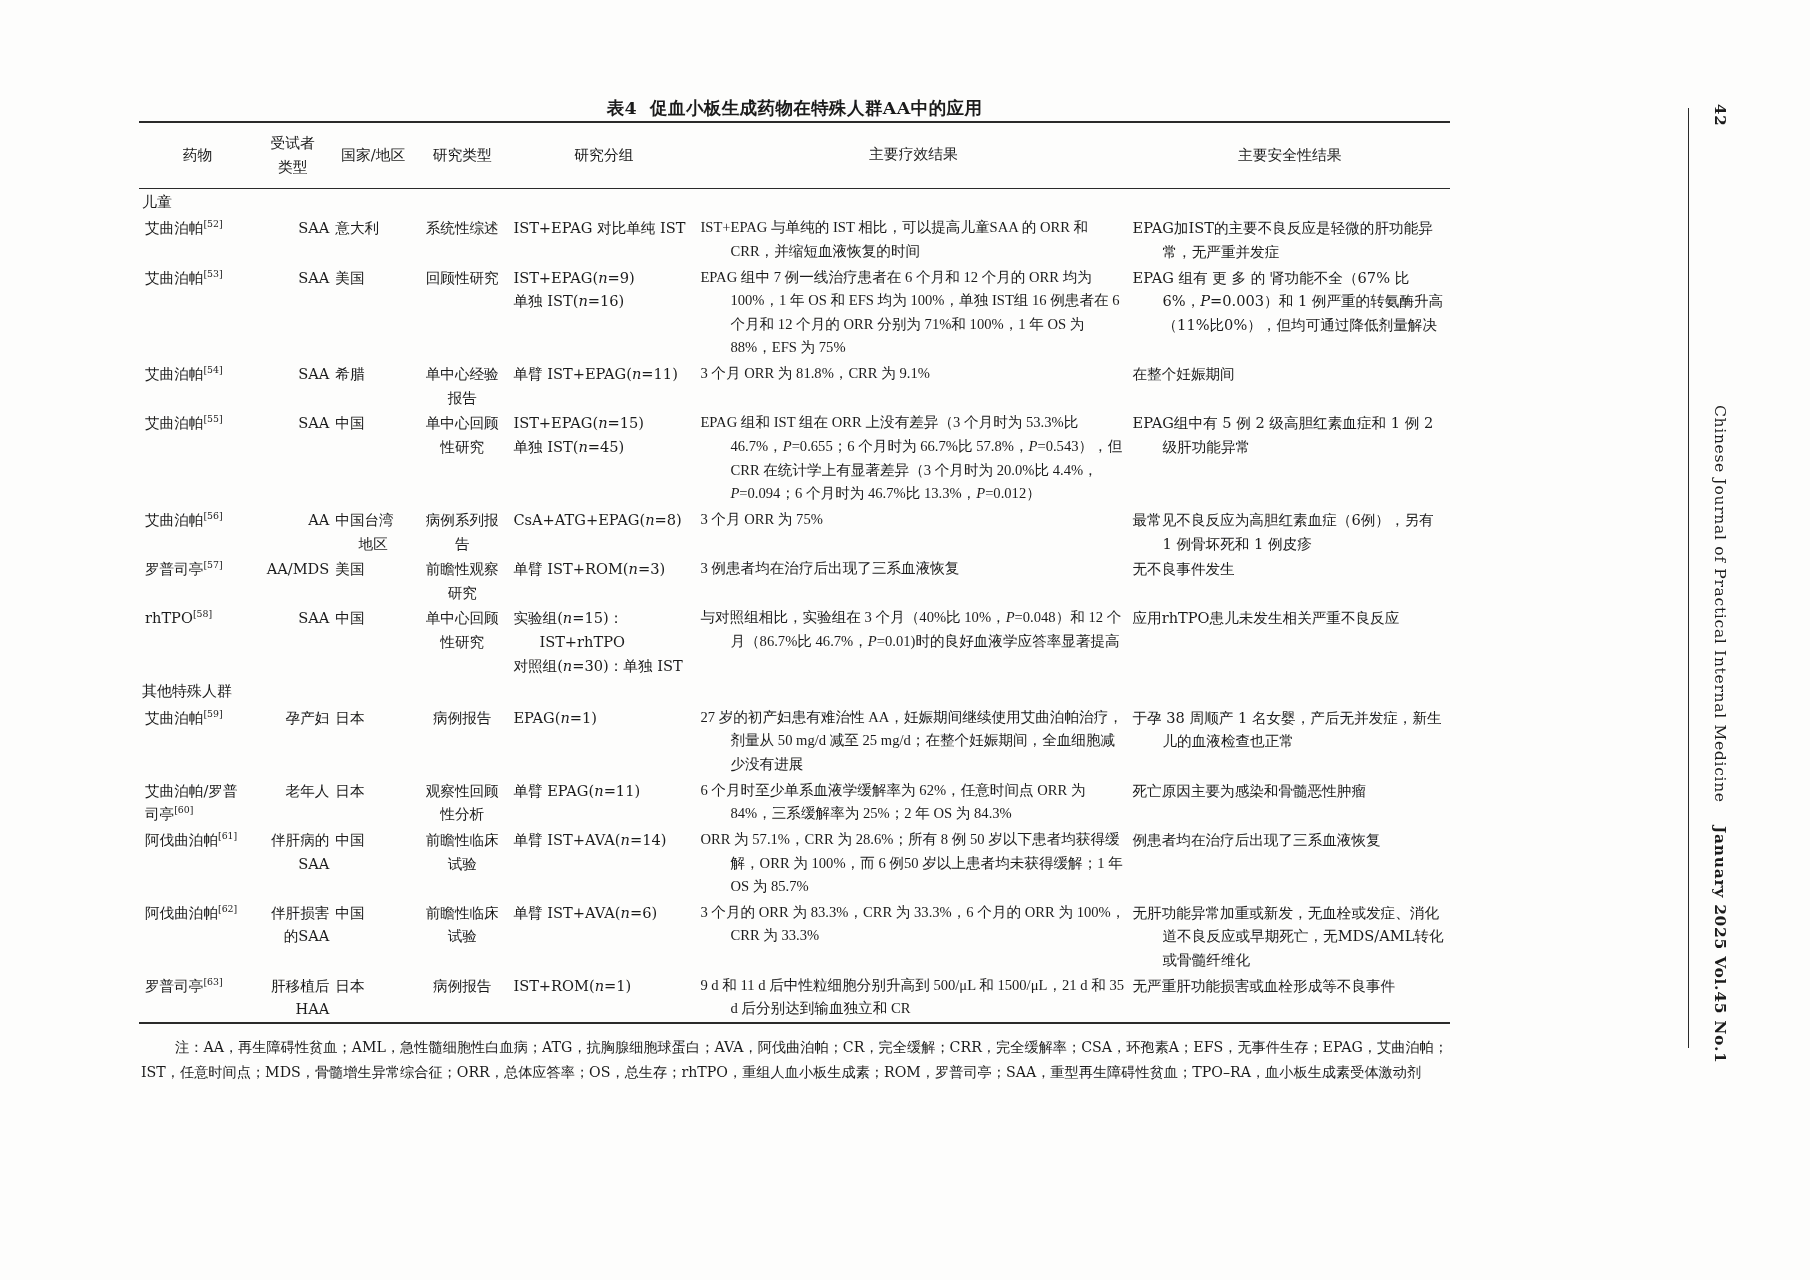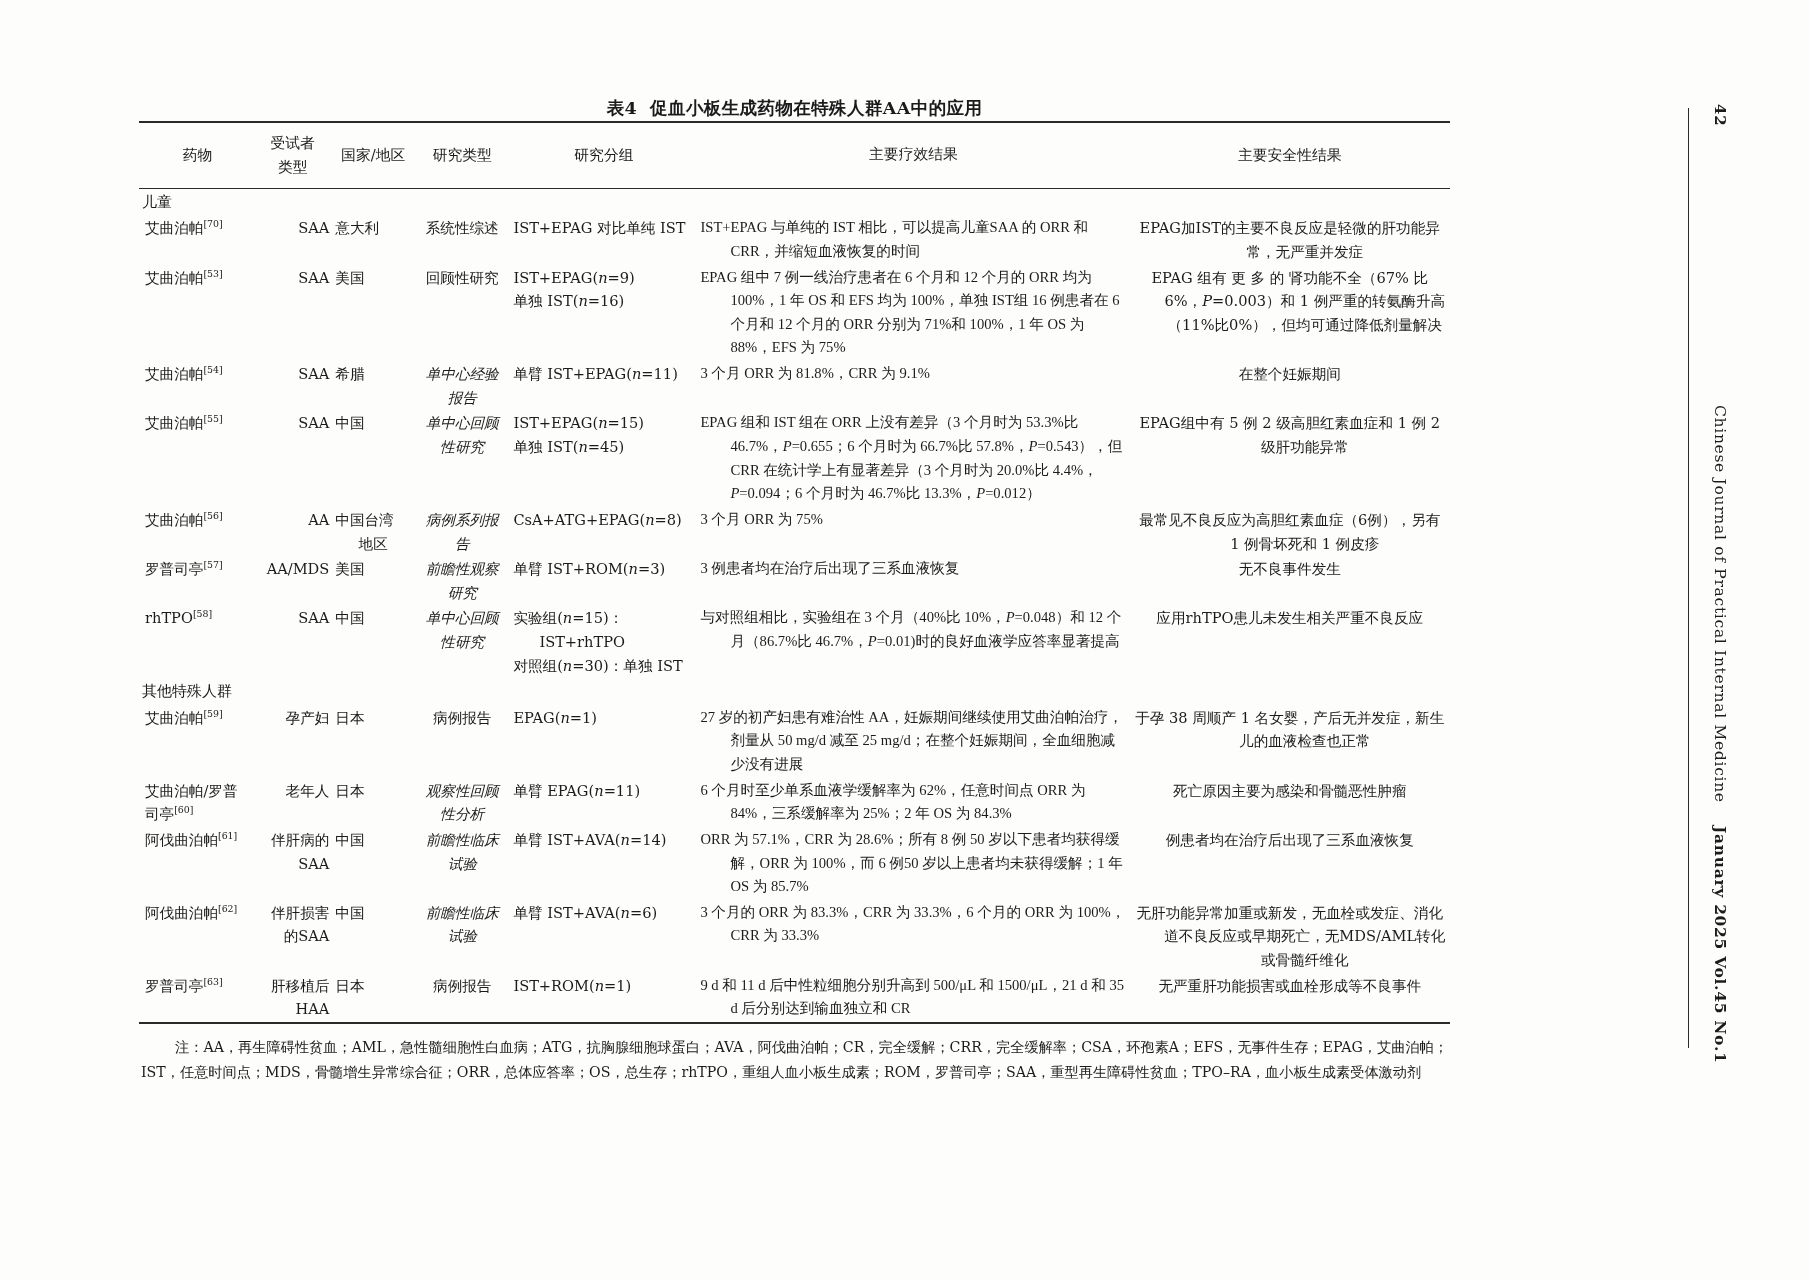--- a/index.html
+++ b/index.html
@@ -89,21 +89,21 @@
   table.t4 tbody td {
     padding: 1px 3px;
     vertical-align: top;
   }
   .c-drug    { width: 108px; text-align: left;   padding-left: 6px !important; }
   .c-subj    { width: 74px;  text-align: right; }
   .c-region  { width: 80px;  text-align: left; }
   .c-type    { width: 96px;  text-align: center; }
   .c-group   { width: 182px; text-align: left; }
   .c-eff     { width: 450px; text-align: left; font-family: Liberation Serif, serif; }
-  .c-safe    { width: 330px; text-align: center; }
+  .c-safe    { width: 330px; text-align: left; }
 
   .grouphdr td {
     font-size: 15px;
     padding-top: 6px;
     padding-bottom: 2px;
     text-align: left;
   }
 
   
   .hang {
@@ -113,21 +113,21 @@
   }
   .hang-wide {
     display: block;
     padding-left: 30px;
     text-indent: -30px;
   }
   .ctr-hang {
     display: block;
     text-align: center;
   }
-  .two-line { display: block; font-style: italic; }
+  .two-line { display: block; }
   .two-line span.l2 { display: block; text-align: center; }
 
   sup.ref {
     font-size: 9.4px;
     vertical-align: super;
     line-height: 0;
     letter-spacing: 0;
   }
   i.nvar { font-style: italic; }
 
@@ -174,21 +174,21 @@
           <th class="c-group">研究分组</th>
           <th class="c-eff">主要疗效结果</th>
           <th class="c-safe">主要安全性结果</th>
         </tr>
       </thead>
       <tbody id="tbody">
           <tr class="grouphdr">
             <td colspan="7">儿童</td>
           </tr>
           <tr class="rowpad">
-            <td class="c-drug">艾曲泊帕<sup class="ref">[70]</sup></td>
+            <td class="c-drug">艾曲泊帕<sup class="ref">[52]</sup></td>
             <td class="c-subj">SAA</td>
             <td class="c-region">意大利</td>
             <td class="c-type">系统性综述</td>
             <td class="c-group">
               <span class="hang">IST+EPAG 对比单纯 IST</span>
             </td>
             <td class="c-eff">
               <span class="hang-wide">IST+EPAG 与单纯的 IST 相比，可以提高儿童SAA 的 ORR 和 CRR，并缩短血液恢复的时间</span>
             </td>
             <td class="c-safe">

